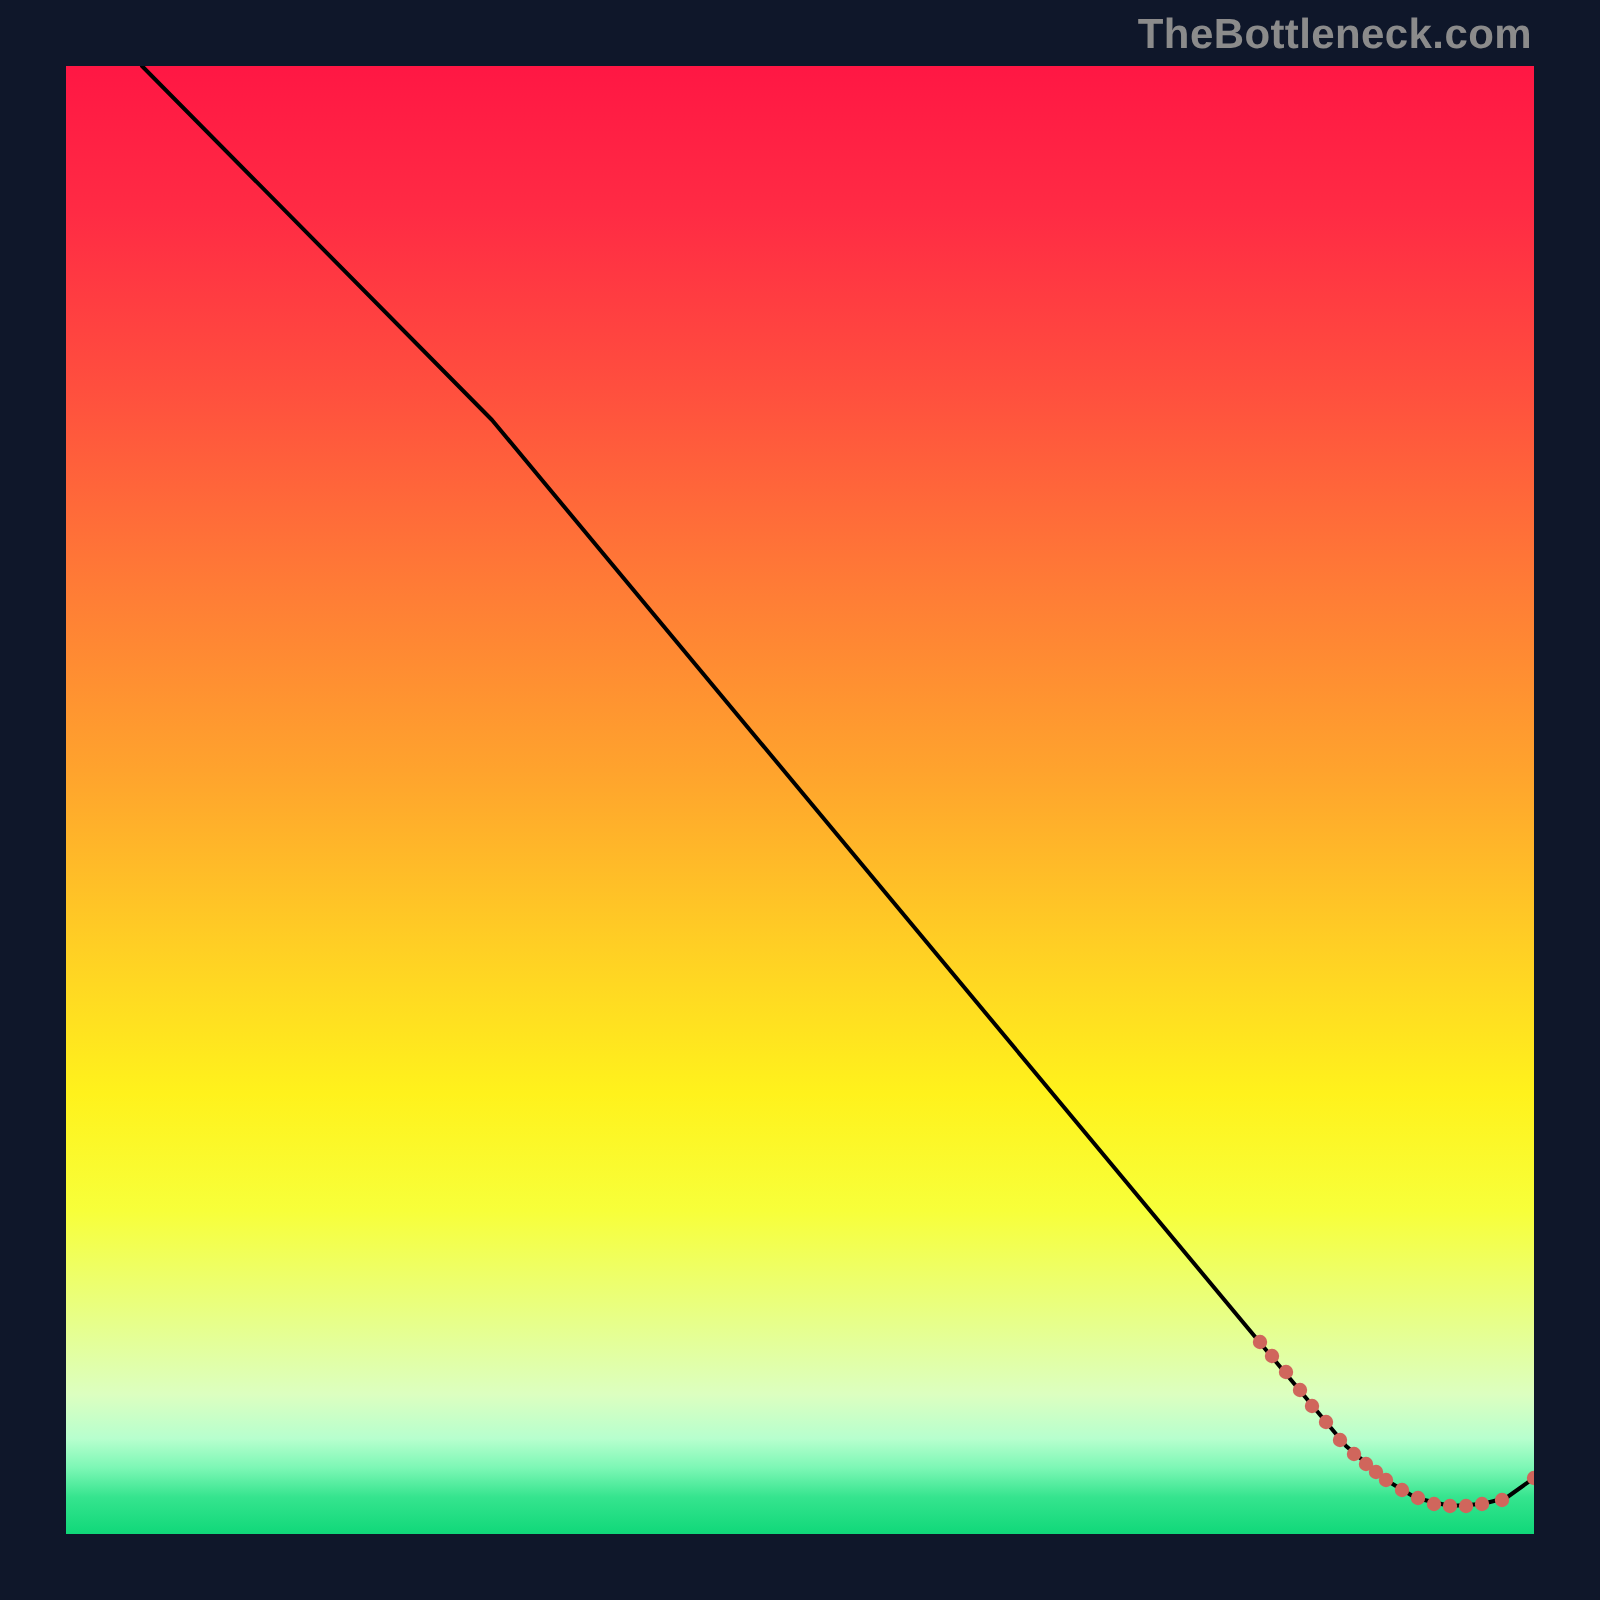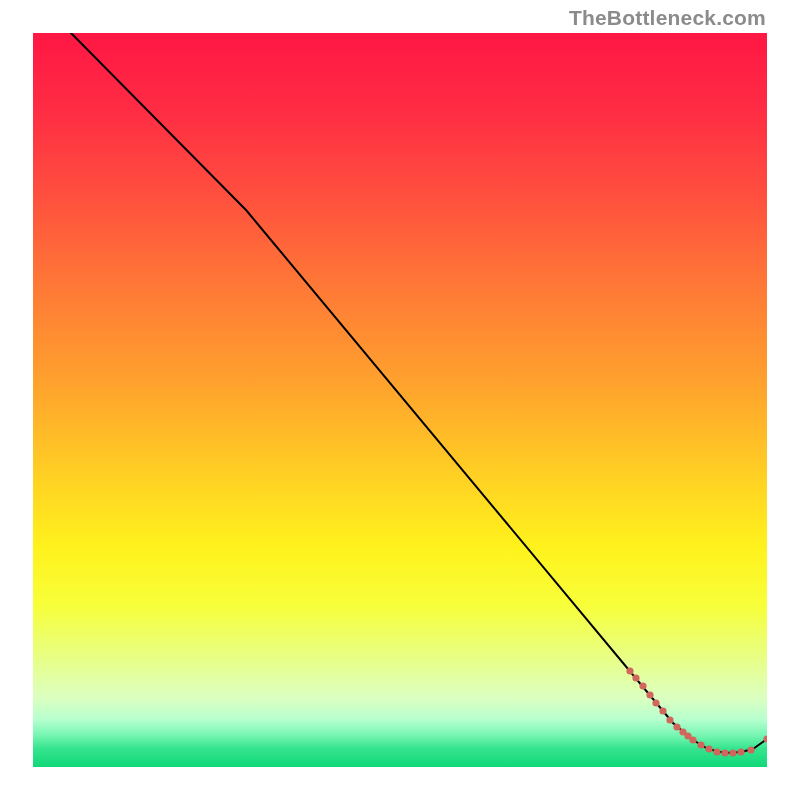--- a/index.html
+++ b/index.html
@@ -9,21 +9,21 @@
     height: 800px;
     background: #000;
     overflow: hidden;
   }
   .frame {
     position: absolute;
     left: 0;
     top: 0;
     width: 800px;
     height: 800px;
-    background: #ffffff;
+    background: #0f172a;
   }
   .plot {
     position: absolute;
     left: 33px;
     top: 33px;
     width: 734px;
     height: 734px;
     overflow: hidden;
   }
   .gradient {

